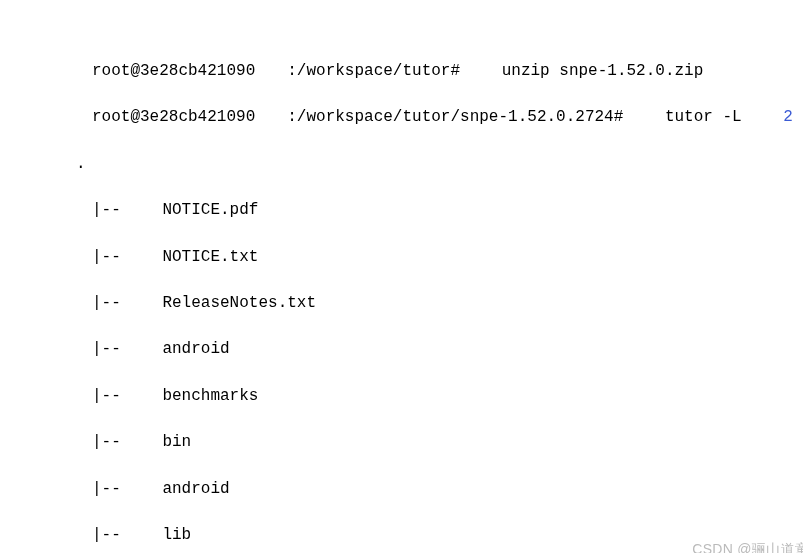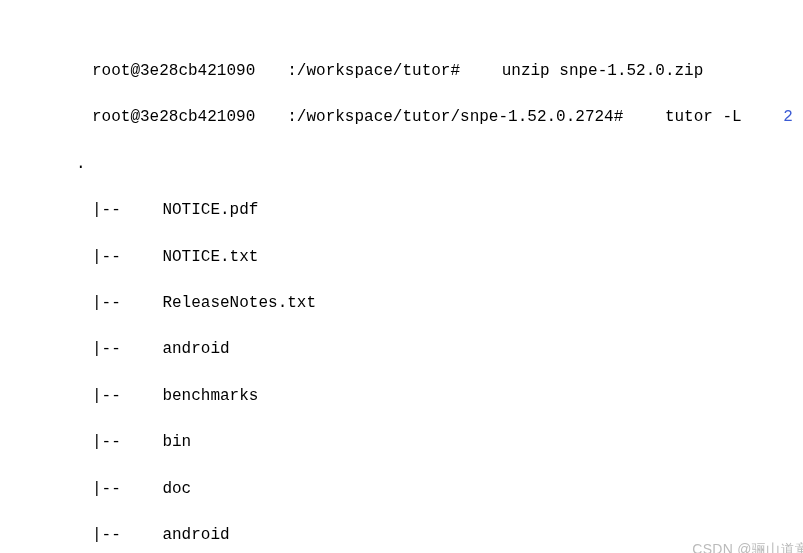--- a/index.html
+++ b/index.html
@@ -41,18 +41,17 @@
 <div class="terminal">
   <div class="line"><span>root@3e28cb421090</span><span>:/workspace/tutor# </span><span>unzip snpe-1.52.0.zip</span></div>
   <div class="line"><span>root@3e28cb421090</span><span>:/workspace/tutor/snpe-1.52.0.2724# </span><span>tutor -L </span><span class="blue">2</span></div>
   <div class="line">.</div>
   <div class="line"><span>|-- </span><span>NOTICE.pdf</span></div>
   <div class="line"><span>|-- </span><span>NOTICE.txt</span></div>
   <div class="line"><span>|-- </span><span>ReleaseNotes.txt</span></div>
   <div class="line"><span>|-- </span><span>android</span></div>
   <div class="line"><span>|-- </span><span>benchmarks</span></div>
   <div class="line"><span>|-- </span><span>bin</span></div>
-  <div class="line"><span>|-- </span><span>doc</span></div>
   <div class="line"><span>|-- </span><span>android</span></div>
   <div class="line"><span>|-- </span><span>lib</span></div>
 </div>
 
 <div class="watermark">CSDN @骊山道童</div>
 
 </body></html>

